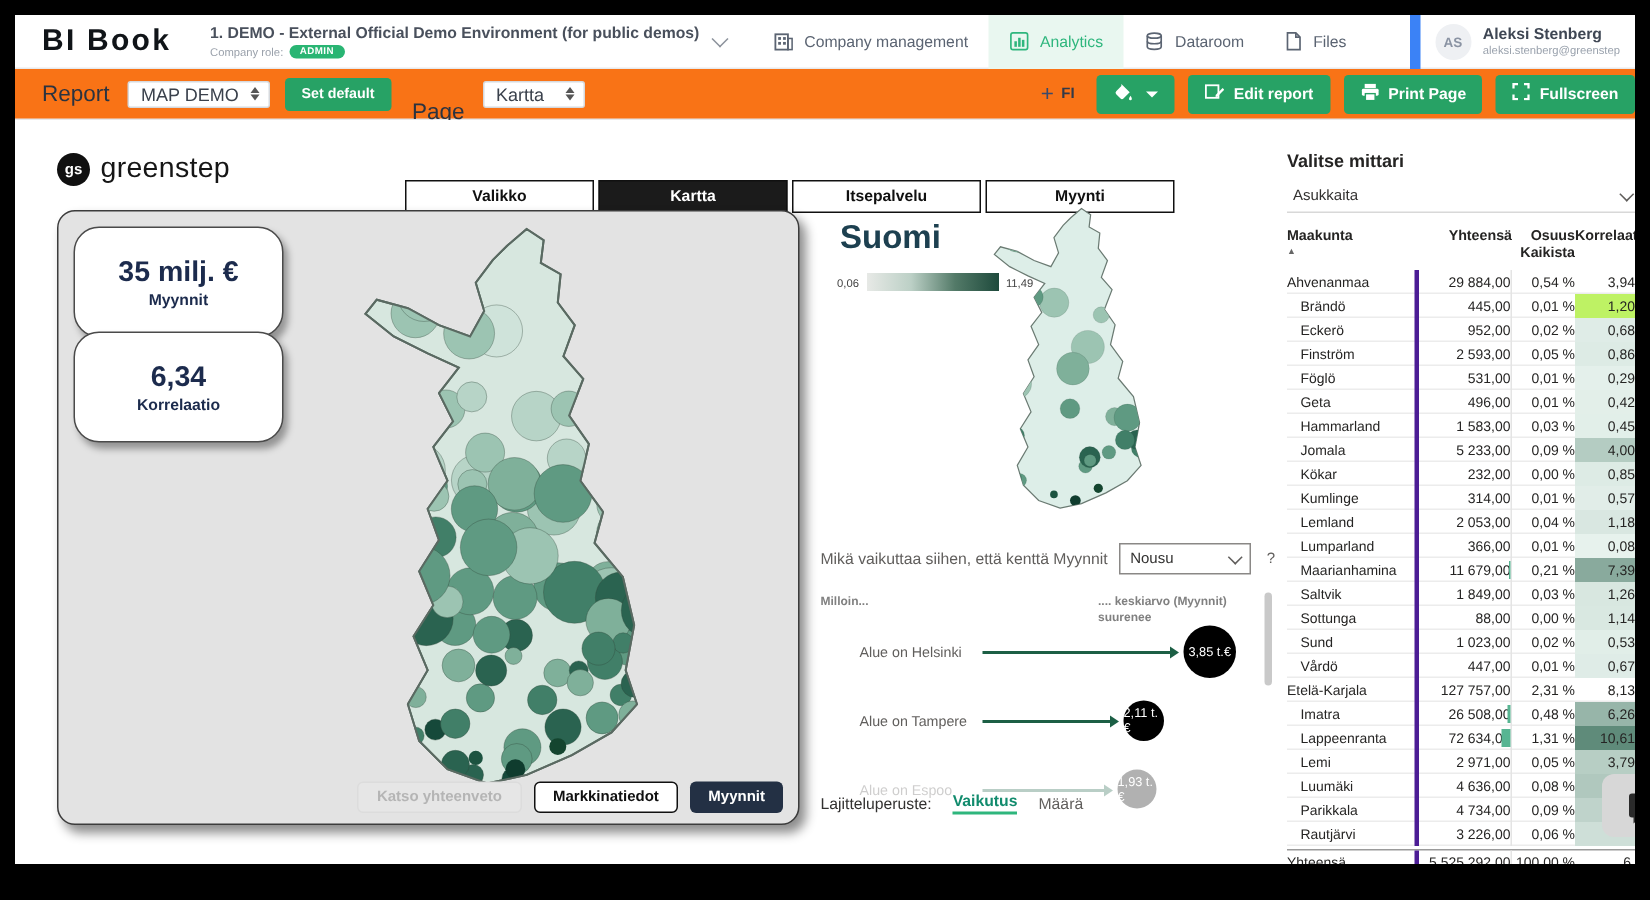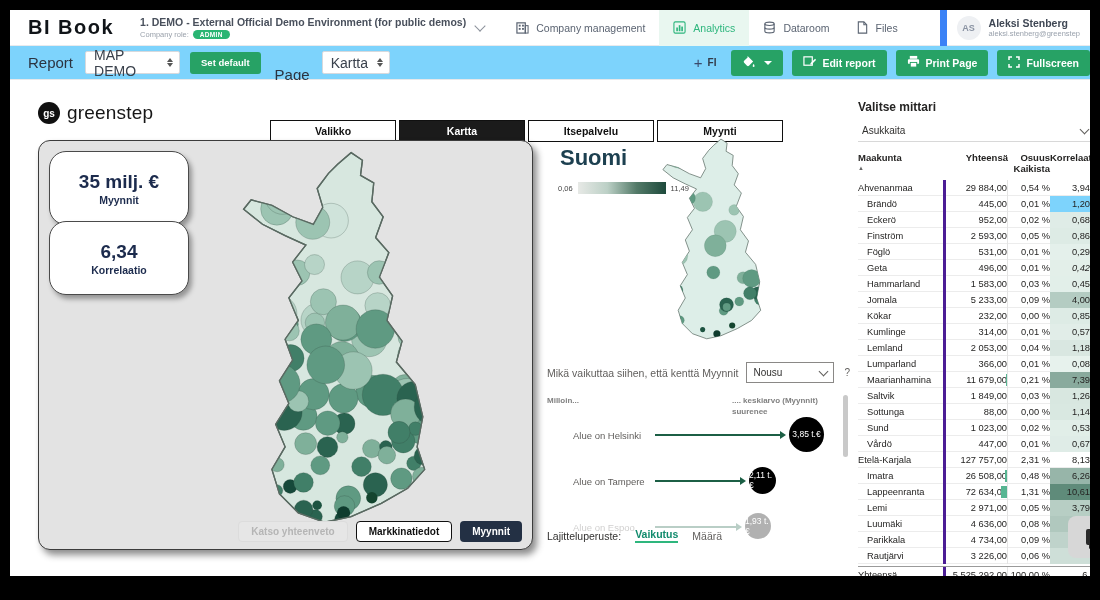--- a/index.html
+++ b/index.html
@@ -26,25 +26,25 @@
   .nav-item.active { background:#e9f7f0; color:#2eb67d; }
   .nav-item svg { display:block; }
   .nav-spacer { flex:1; }
   .user-block { display:flex; align-items:center; gap:8px; padding:0 10px; border-left:7px solid #3b82f6; height:36px; min-width:150px;}
   .avatar { width:24px; height:24px; border-radius:50%; background:#eef0f3; color:#8a93a3;
             font-size:9px; font-weight:700; display:flex; align-items:center; justify-content:center; }
   .user-name { font-size:10.5px; color:#3f4754; font-weight:600; white-space:nowrap; }
   .user-email { font-size:7.5px; color:#9aa2ad; white-space:nowrap; }
 
   
-  #toolbar { position:absolute; left:0; top:36px; width:1080px; height:34px; background:#7dd3fc;
+  #toolbar { position:absolute; left:0; top:36px; width:1080px; height:34px; background:#f97316;
              border-bottom:1px solid #e6e8ea; display:flex; align-items:center; }
   .tb-label { font-size:15px; color:#2b3340; padding:0 12px 0 18px; }
-  .select { background:#fff; border:1px solid #d6d9dd; border-radius:2px; height:23px;
-            display:flex; align-items:center; justify-content:space-between; font-size:14px;
+  .select { background:#fff; border:1px solid #d6d9dd; border-radius:2px; height:18px;
+            display:flex; align-items:center; justify-content:space-between; font-size:12px;
             color:#3a414c; padding:0 6px 0 8px; cursor:pointer; }
   .sel-report { width:95px; } .sel-page { width:68px; }
   .updown { display:flex; flex-direction:column; gap:1px; margin-left:6px; }
   .updown i { width:0; height:0; border-left:3px solid transparent; border-right:3px solid transparent; }
   .updown .u { border-bottom:4px solid #555; } .updown .d { border-top:4px solid #555; }
   .btn-green { background:#27a265; color:#fff; border:none; border-radius:3px; height:26px;
                font-size:10.5px; font-weight:600; display:flex; align-items:center; gap:6px;
                padding:0 11px; cursor:pointer; font-family:inherit; }
   .btn-setdefault { height:22px; margin:0 10px; font-size:9.5px; }
   .tb-right { margin-left:auto; display:flex; align-items:center; gap:9px; padding-right:0; }
@@ -506,21 +506,21 @@
           <div class="trow">
             <div class="td-name">Ahvenanmaa</div>
             <div class="td-total">29 884,00</div>
             <div class="td-share">0,54 %</div>
             <div class="td-corr" style="">3,94</div>
           </div>
           <div class="trow child">
             <div class="td-name">Brändö</div>
             <div class="td-total">445,00</div>
             <div class="td-share">0,01 %</div>
-            <div class="td-corr" style="background:#7dd3fc;">1,20</div>
+            <div class="td-corr" style="background:#bef264;">1,20</div>
           </div>
           <div class="trow child">
             <div class="td-name">Eckerö</div>
             <div class="td-total">952,00</div>
             <div class="td-share">0,02 %</div>
             <div class="td-corr" style="background:rgb(223,236,231);">0,68</div>
           </div>
           <div class="trow child">
             <div class="td-name">Finström</div>
             <div class="td-total">2 593,00</div>
@@ -530,21 +530,21 @@
           <div class="trow child">
             <div class="td-name">Föglö</div>
             <div class="td-total">531,00</div>
             <div class="td-share">0,01 %</div>
             <div class="td-corr" style="background:rgb(228,240,235);">0,29</div>
           </div>
           <div class="trow child">
             <div class="td-name">Geta</div>
             <div class="td-total">496,00</div>
             <div class="td-share">0,01 %</div>
-            <div class="td-corr" style="background:rgb(227,239,233);font-style:italic;">0,42</div>
+            <div class="td-corr" style="background:rgb(227,239,233);">0,42</div>
           </div>
           <div class="trow child">
             <div class="td-name">Hammarland</div>
             <div class="td-total">1 583,00</div>
             <div class="td-share">0,03 %</div>
             <div class="td-corr" style="background:rgb(226,239,233);">0,45</div>
           </div>
           <div class="trow child">
             <div class="td-name">Jomala</div>
             <div class="td-total">5 233,00</div>

